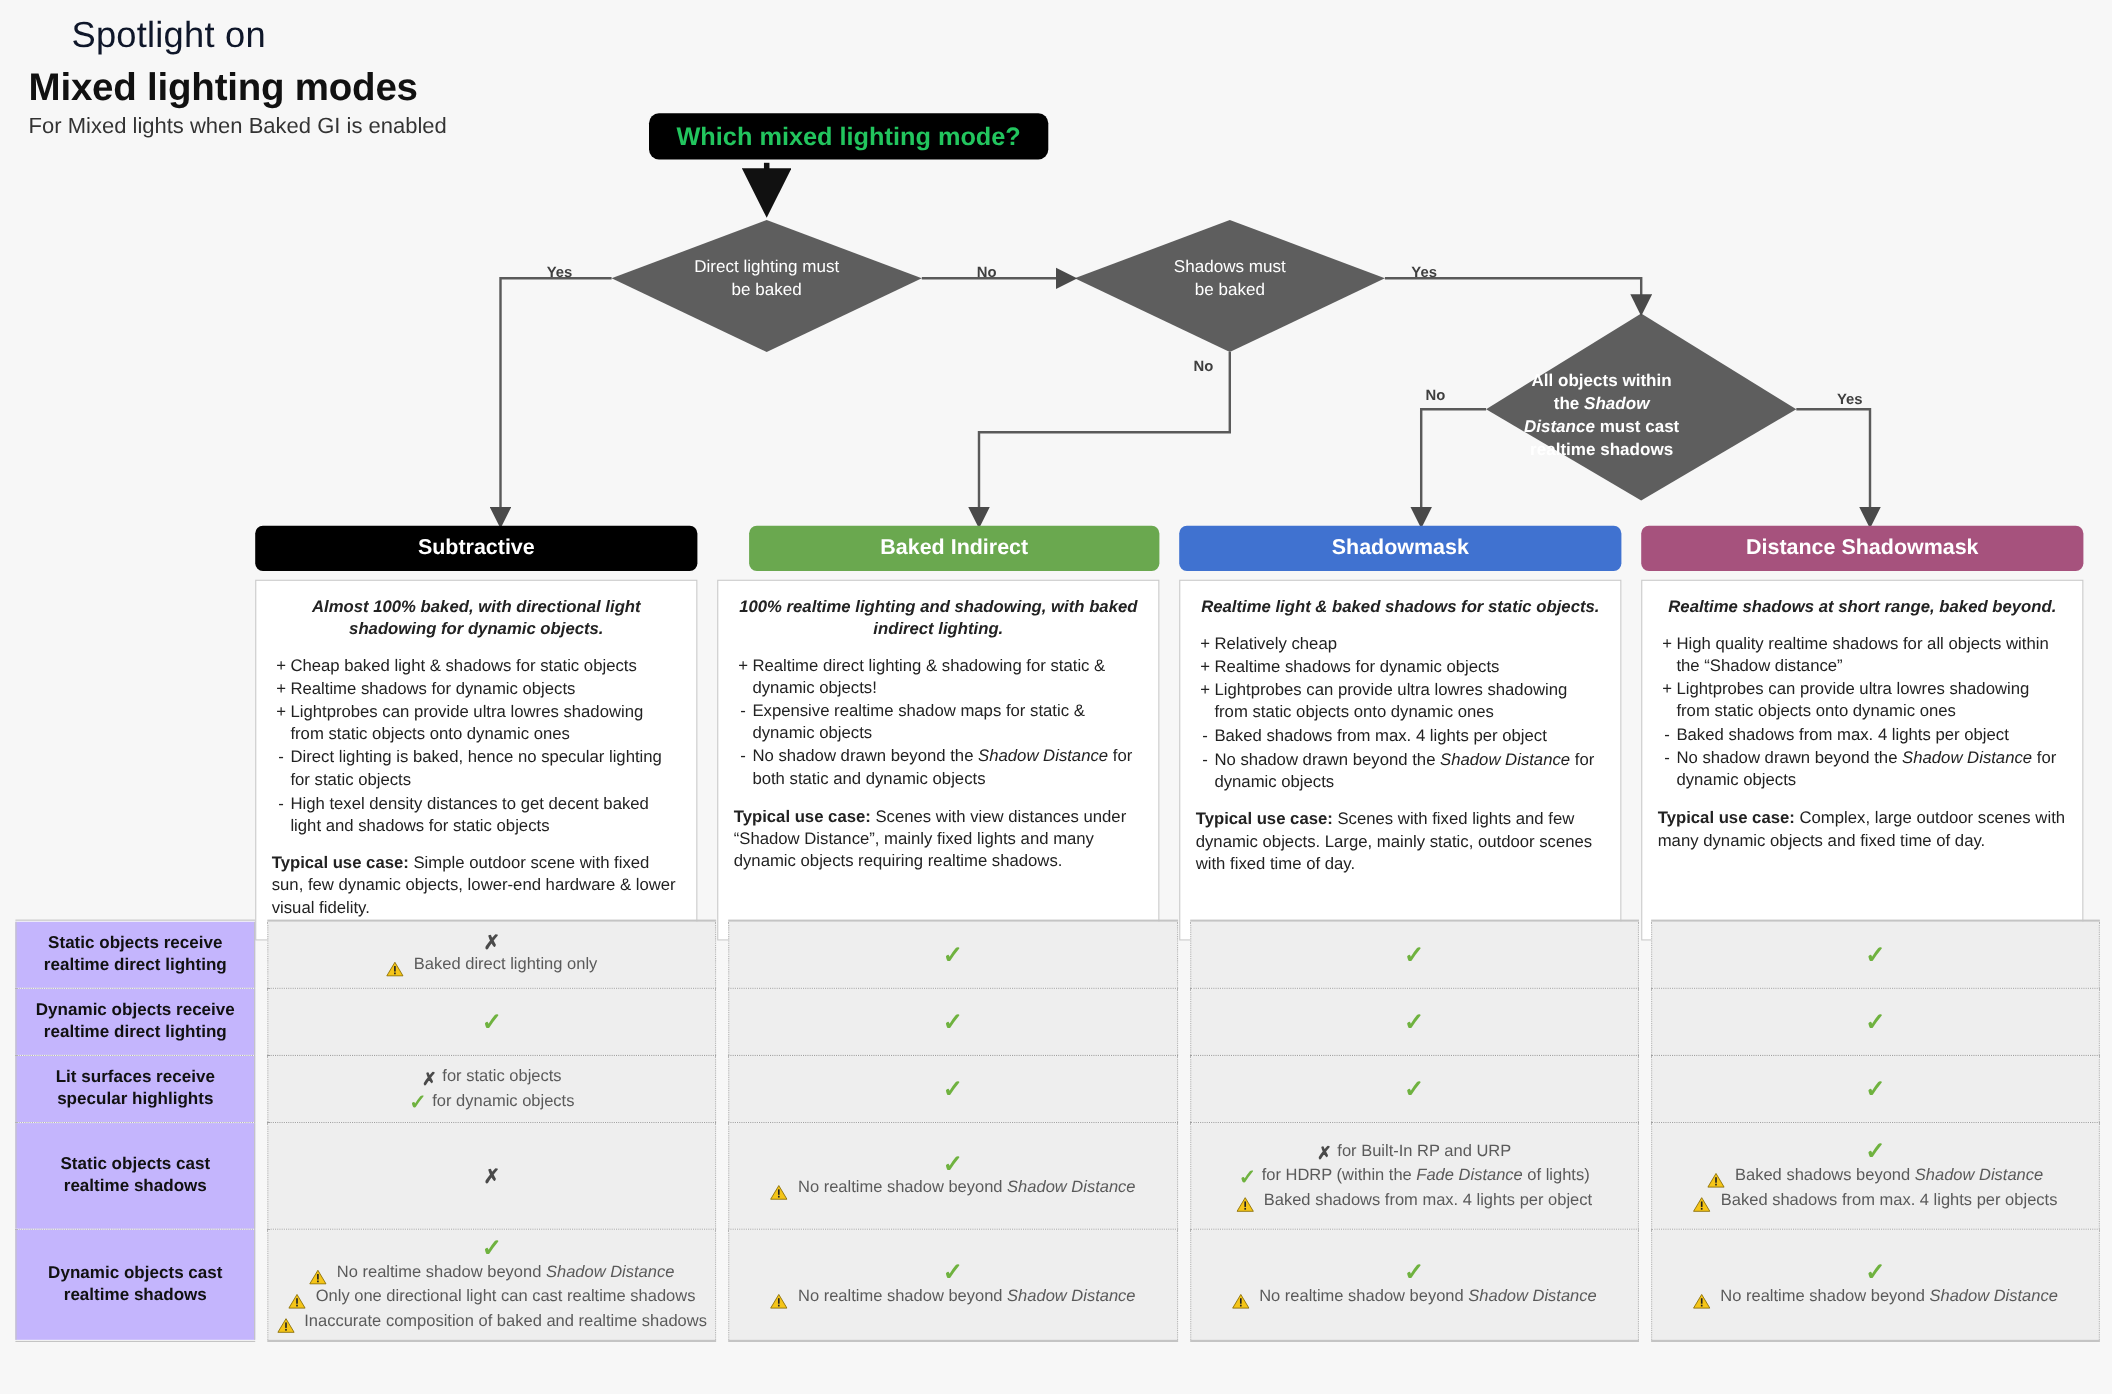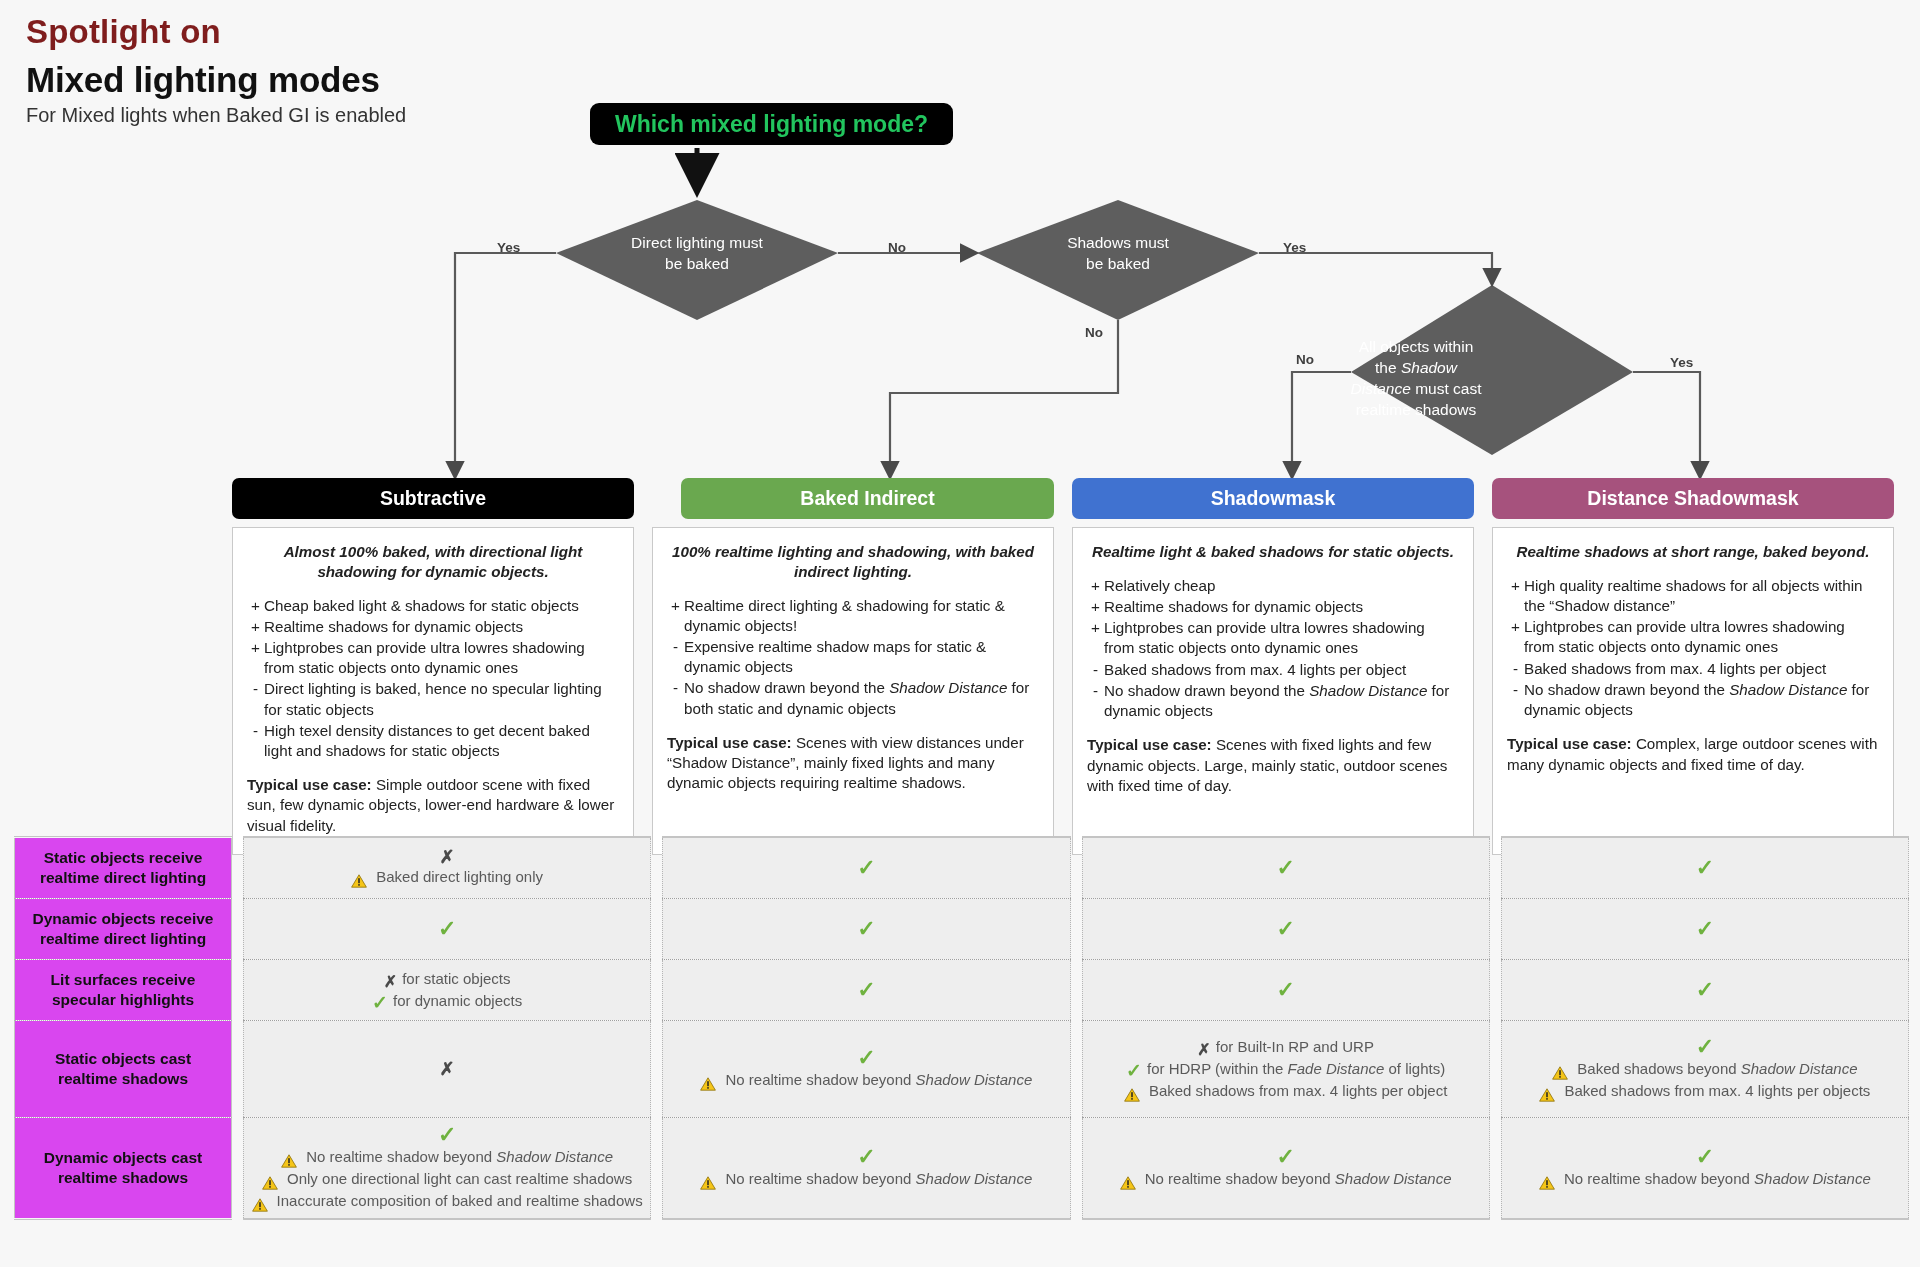--- a/index.html
+++ b/index.html
@@ -8,21 +8,21 @@
     font-family: "Liberation Sans", sans-serif;
     background: #f7f7f7;
     position: relative;
     overflow: hidden;
     color: #222;
   }
   .page { position: relative; width: 1920px; height: 1267px; }
 
   
   .hdr { position: absolute; left: 26px; top: 14px; }
-  .hdr-kicker { font-size: 33px; font-weight: 700; color: #7f1d1d; letter-spacing: .2px; line-height: 1.12; }
+  .hdr-kicker { font-size: 33px; font-weight: 400; color: #0f172a; letter-spacing: .2px; line-height: 1.12; margin-left: 39px; }
   .hdr-title  { font-size: 35px; font-weight: bold; color: #111; line-height: 1.18; margin-top: 8px; letter-spacing: -.2px;}
   .hdr-sub    { font-size: 20px; color: #333; margin-top: 4px; }
 
   
   .flow { position: absolute; left: 0; top: 0; width: 1920px; height: 500px; }
 
   .q-box {
     position: absolute; left: 590px; top: 103px;
     width: 363px; height: 42px;
     background: #000; border-radius: 9px;
@@ -67,21 +67,21 @@
   .btxt { flex: 1; }
   .btxt i { font-style: italic; }
   .usecase { margin-top: 14px; }
   .usecase b { font-weight: bold; }
 
   
   .tbl { position: absolute; left: 14px; top: 836px; width: 1895px; }
   .trow { display: flex; align-items: stretch; }
   .tlabel {
     width: 218px; flex: 0 0 218px;
-    background: #d946ef; border-left: 1px solid #c4c4c4; border-right: 1px solid #c4c4c4;
+    background: #c4b5fd; border-left: 1px solid #c4c4c4; border-right: 1px solid #c4c4c4;
     display: flex; align-items: center; justify-content: center;
     text-align: center; font-size: 15.5px; font-weight: bold; color: #111;
     line-height: 1.3; padding: 14px 8px;
   }
   .tcell {
     flex: 1; background: #eeeeee; margin-left: 11px;
     display: flex; flex-direction: column; align-items: center; justify-content: center;
     font-size: 15px; color: #5a5a5a; line-height: 1.45;
     border-left: 1px dotted #b5b5b5; border-right: 1px dotted #b5b5b5;
     padding: 4px 6px;
@@ -154,21 +154,21 @@
   <div class="diamond-label" style="left:597px; top:233px; width:200px;">
     <div>Direct lighting must</div>
     <div>be baked</div>
   </div>
 
   <div class="diamond-label" style="left:1018px; top:233px; width:200px;">
     <div>Shadows must</div>
     <div>be baked</div>
   </div>
 
-  <div class="diamond-label" style="left:1306px; top:337px; width:220px;">
+  <div class="diamond-label" style="left:1346px; top:337px; width:220px;font-weight:bold;">
     <div>All objects within</div>
     <div><span>the </span><i>Shadow</i></div>
     <div><i>Distance</i><span> must cast</span></div>
     <div>realtime shadows</div>
   </div>
 
   <div class="edge-label" style="left:497px; top:240px;">Yes</div>
   <div class="edge-label" style="left:888px; top:240px;">No</div>
   <div class="edge-label" style="left:1283px; top:240px;">Yes</div>
   <div class="edge-label" style="left:1085px; top:325px;">No</div>

